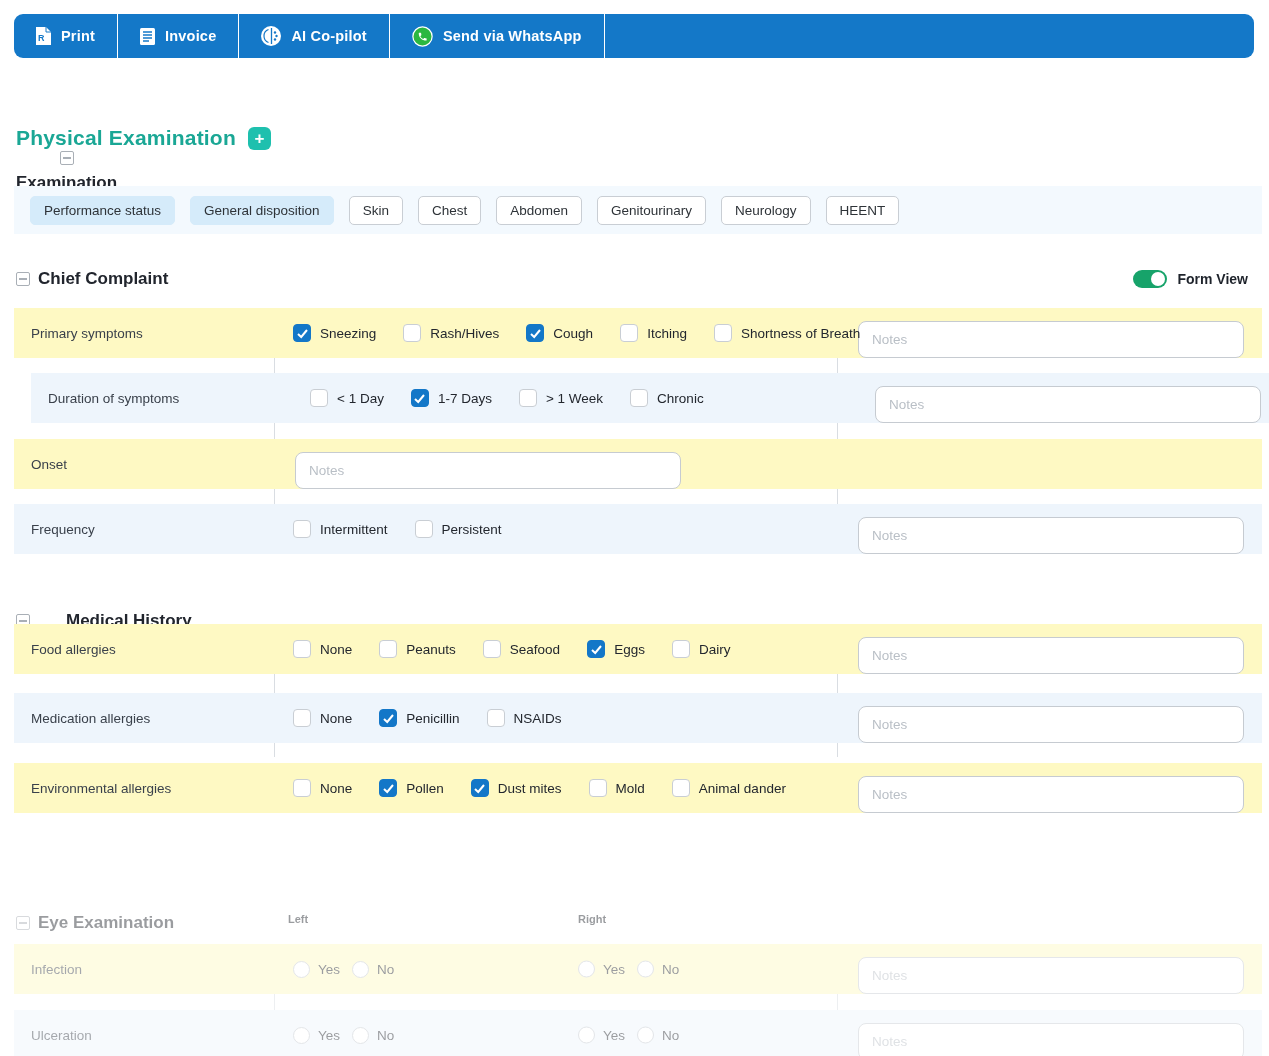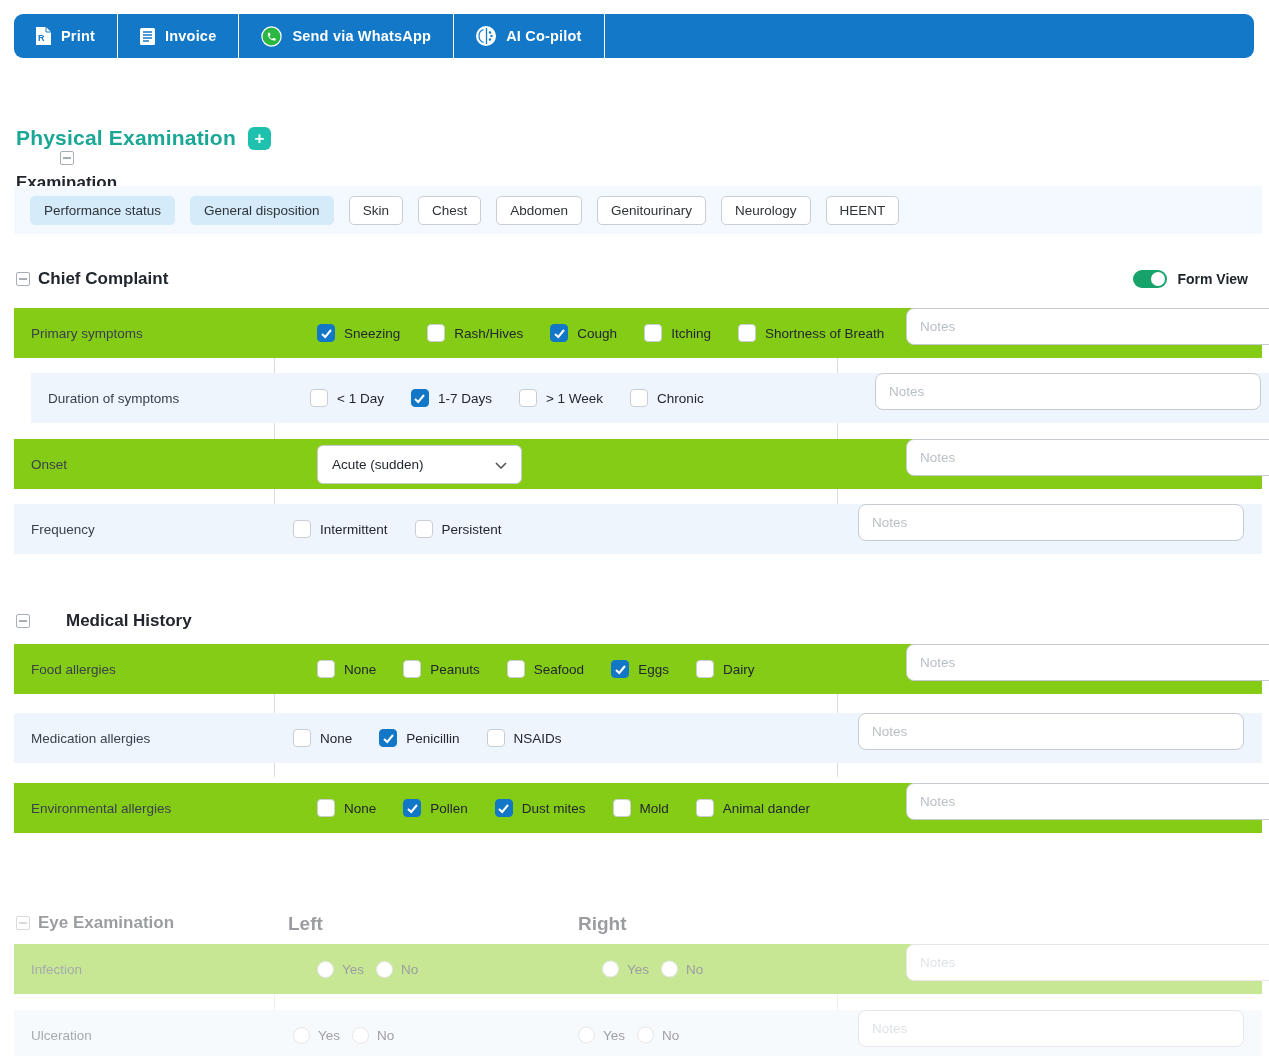--- a/index.html
+++ b/index.html
@@ -35,25 +35,25 @@
     display:flex;align-items:center;gap:15px;padding-left:16px;box-sizing:border-box;}
   .chip{padding:6px 13px;font-size:13.5px;color:#2e3338;border-radius:5px;background:#fff;
     border:1px solid #c9ced4;cursor:pointer;white-space:nowrap;}
   .chip.active{background:#D5EBFA;border-color:#D5EBFA;}
   
   .grid-body{position:absolute;left:14px;width:1248px;}
   .vline{position:absolute;top:0;bottom:0;width:1px;background:#D9DDE2;}
   .vline.l{left:260px;}
   .vline.n{left:823px;}
   .grow{position:absolute;left:0;width:100%;height:50px;display:flex;align-items:center;}
-  .grow.mint{background:#84cc16;gap:24px;}
+  .grow.mint{background:#fef9c3;}
   .grow.blue{background:#EEF5FC;}
   .col-label{width:260px;padding-left:17px;box-sizing:border-box;font-size:13.5px;color:#3a414b;flex:0 0 auto;}
   .col-opts{width:563px;padding-left:19px;box-sizing:border-box;display:flex;align-items:center;gap:27px;flex:0 0 auto;position:relative;height:100%;}
-  .col-notes{flex:1;display:flex;align-items:flex-start;height:100%;}
+  .col-notes{flex:1;display:flex;align-items:flex-end;height:100%;}
   .notes-input{margin-left:21px;width:386px;height:37px;box-sizing:border-box;border:1px solid #C6CBD1;
     border-radius:8px;background:#fff;font-size:13.5px;color:#333;padding:0 13px;outline:none;font-family:"Liberation Sans",sans-serif;}
   .notes-input::placeholder{color:#B9BFC6;}
   
   .opt{display:flex;align-items:center;gap:9px;font-size:13.5px;color:#23272e;cursor:pointer;white-space:nowrap;}
   .cb{width:18px;height:18px;border-radius:4px;border:1.5px solid #C9CED4;background:#fff;
     box-sizing:border-box;display:flex;align-items:center;justify-content:center;flex:0 0 auto;}
   .cb svg{display:none;}
   .cb.checked{background:#1377C8;border-color:#1377C8;}
   .cb.checked svg{display:block;}
@@ -62,21 +62,21 @@
     display:flex;align-items:center;justify-content:space-between;padding:0 14px;box-sizing:border-box;
     font-size:13.5px;color:#23272e;cursor:pointer;}
   
   .radio-opt{display:flex;align-items:center;gap:8px;font-size:13.5px;color:#23272e;cursor:pointer;}
   .radio{width:17px;height:17px;border-radius:50%;border:1.5px solid #c3c8ce;background:#fff;box-sizing:border-box;flex:0 0 auto;}
   .radio-group{display:flex;align-items:center;gap:12px;}
   .right-group{position:absolute;left:304px;top:50%;transform:translateY(-50%);}
   
   .eye-section{position:absolute;left:14px;top:895px;width:1248px;height:161px;opacity:.45;margin-top:16px;}
   .eye-head{position:absolute;left:2px;top:2px;}
-  .eye-col-head{position:absolute;top:2px;font-size:19px;font-weight:700;color:#21252d;}
+  .eye-col-head{position:absolute;top:2px;font-size:11px;font-weight:700;color:#21252d;}
   .eye-col-head.left{left:274px;}
   .eye-col-head.right{left:564px;}
   .eye-body{position:absolute;left:0;top:33px;width:100%;height:128px;}
 </style>
 </head>
 <body>
 
 <div class="toolbar">
   <div class="tb-btn">
     <span class="ticon">
@@ -97,40 +97,40 @@
             <line x1="3" y1="7" x2="12" y2="7"></line>
             <line x1="3" y1="10" x2="12" y2="10"></line>
             <line x1="3" y1="13" x2="9" y2="13"></line>
           </g>
         </svg>
     </span>
     <span>Invoice</span>
   </div>
   <div class="tb-btn">
     <span class="ticon">
-      <svg width="21" height="21" viewBox="0 0 24 24">
-          <circle cx="12" cy="12" r="11" fill="#2BB741" stroke="#fff" stroke-width="1.4"></circle>
-          <path fill="#fff" d="M6.62 10.79c1.44 2.83 3.76 5.14 6.59 6.59l2.2-2.21c.27-.27.67-.36 1.02-.24 1.12.37 2.33.57 3.57.57.55 0 1 .45 1 1V20c0 .55-.45 1-1 1-9.39 0-17-7.61-17-17 0-.55.45-1 1-1h3.5c.55 0 1 .45 1 1 0 1.25.2 2.45.57 3.57.11.35.03.74-.25 1.02l-2.2 2.2z" transform="translate(6.2,6.2) scale(0.5)"></path>
-        </svg>
-    </span>
-    <span>Send via WhatsApp</span>
-  </div>
-  <div class="tb-btn">
-    <span class="ticon">
       <svg width="20" height="20" viewBox="0 0 20 20">
           <circle cx="10" cy="10" r="10" fill="#fff"></circle>
           <line x1="10.5" y1="2" x2="10.5" y2="18" stroke="#1478C8" stroke-width="1.3"></line>
           <path d="M7.5 3.5 C4.5 4.5 3 7 3 10 C3 13 4.5 15.5 7.5 16.5" fill="none" stroke="#1478C8" stroke-width="1.2"></path>
           <circle cx="14" cy="6.5" r="1.2" fill="#1478C8"></circle>
           <circle cx="15.5" cy="10" r="1.2" fill="#1478C8"></circle>
           <circle cx="14" cy="13.5" r="1.2" fill="#1478C8"></circle>
         </svg>
     </span>
     <span>AI Co-pilot</span>
   </div>
+  <div class="tb-btn">
+    <span class="ticon">
+      <svg width="21" height="21" viewBox="0 0 24 24">
+          <circle cx="12" cy="12" r="11" fill="#2BB741" stroke="#fff" stroke-width="1.4"></circle>
+          <path fill="#fff" d="M6.62 10.79c1.44 2.83 3.76 5.14 6.59 6.59l2.2-2.21c.27-.27.67-.36 1.02-.24 1.12.37 2.33.57 3.57.57.55 0 1 .45 1 1V20c0 .55-.45 1-1 1-9.39 0-17-7.61-17-17 0-.55.45-1 1-1h3.5c.55 0 1 .45 1 1 0 1.25.2 2.45.57 3.57.11.35.03.74-.25 1.02l-2.2 2.2z" transform="translate(6.2,6.2) scale(0.5)"></path>
+        </svg>
+    </span>
+    <span>Send via WhatsApp</span>
+  </div>
 </div>
 
 <div class="title-row">
   <span class="page-title">Physical Examination</span>
   <span class="add-btn">+</span>
 </div>
 
 <div class="sec-head" style="position:absolute;left:16px;top:151px;flex-direction:column;">
   <span class="collapse"></span>
   <span>Examination</span>
@@ -225,28 +225,20 @@
           <span>Chronic</span>
         </label>
     </div>
     <div class="col-notes">
         <input class="notes-input" placeholder="Notes" style="">
       </div>
   </div>
 
   <div class="grow mint" style="top:131px;">
     <div class="col-label">Onset</div>
-    <div class="col-opts">
-      <div class="select-box">
-        <span>Acute (sudden)</span>
-        <span><svg width="12" height="7" viewBox="0 0 12 7">
-              <polyline points="1,1 6,6 11,1" fill="none" stroke="#555" stroke-width="1.6"></polyline>
-            </svg></span>
-      </div>
-    </div>
     <div class="col-notes">
         <input class="notes-input" placeholder="Notes" style="">
       </div>
   </div>
 
   <div class="grow blue" style="top:196px;">
     <div class="col-label">Frequency</div>
     <div class="col-opts">
       <label class="opt">
           <span class="cb"></span>
@@ -261,21 +253,21 @@
         <input class="notes-input" placeholder="Notes" style="">
       </div>
   </div>
 </div>
 
 <div class="sec-head" style="position:absolute;left:16px;top:611px;gap:36px;">
   <span class="collapse"></span>
   <span>Medical History</span>
 </div>
 
-<div class="grid-body" style="top:644px;height:133px;">
+<div class="grid-body" style="top:624px;height:133px;">
   <div class="vline l"></div>
   <div class="vline n"></div>
 
   <div class="grow mint" style="top:0;">
     <div class="col-label">Food allergies</div>
     <div class="col-opts">
       <label class="opt">
           <span class="cb"></span>
           <span>None</span>
         </label>

